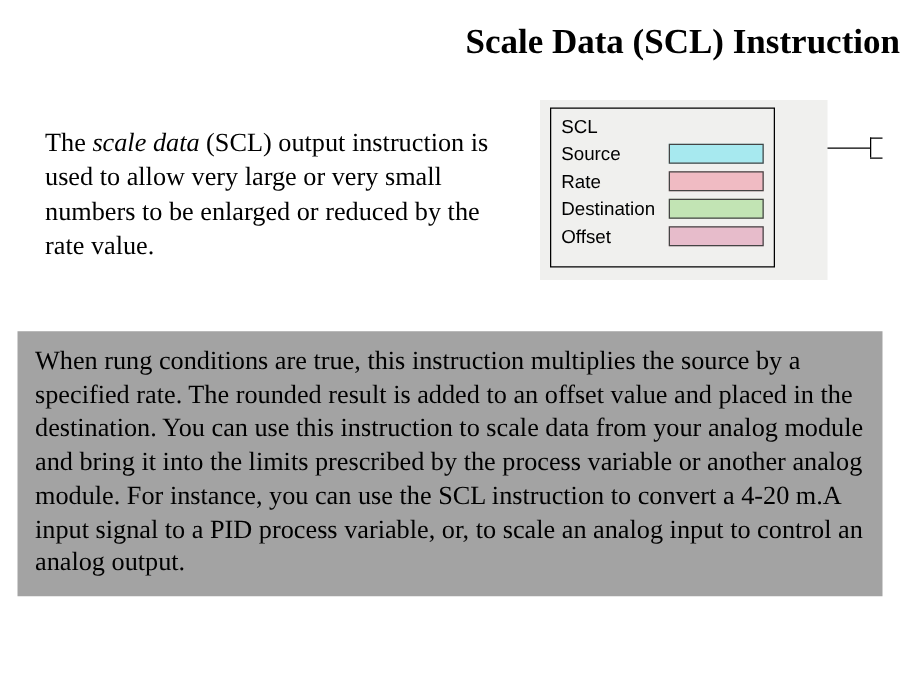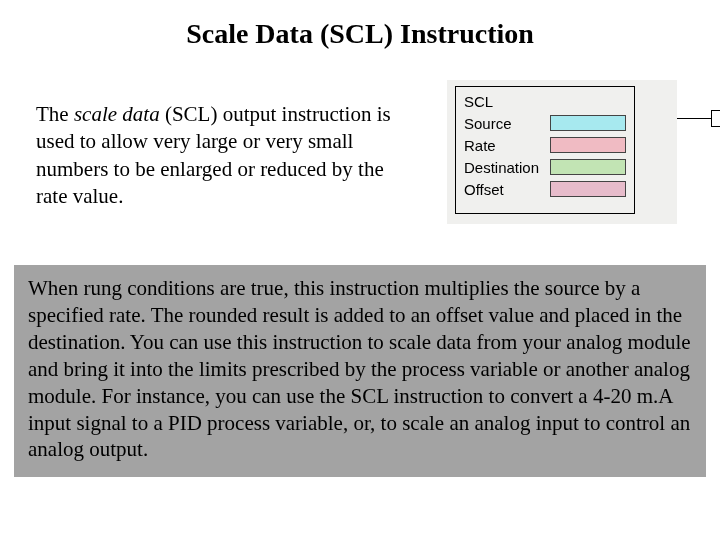--- a/index.html
+++ b/index.html
@@ -6,21 +6,21 @@
     margin: 0;
     padding: 0;
     width: 720px;
     height: 540px;
     font-family: "Times New Roman", Times, serif;
     background: #ffffff;
     position: relative;
     overflow: hidden;
   }
   .page-title {
-    text-align: center;
+    text-align: right;
     font-size: 28px;
     font-weight: bold;
     margin: 18px 0 30px 0;
     color: #000;
   }
   .upper {
     display: flex;
     align-items: flex-start;
     padding: 0 36px;
     gap: 16px;
@@ -38,21 +38,20 @@
   .diagram {
     flex: 0 0 auto;
     background: #f0f0ee;
     padding: 6px 8px 10px 8px;
     font-family: Arial, Helvetica, sans-serif;
     font-size: 15px;
     color: #000;
     position: relative;
     width: 230px;
     box-sizing: border-box;
-    margin-left: 15px;
   }
   .diagram .box {
     border: 1.5px solid #000;
     padding: 6px 8px 10px 8px;
     width: 180px;
     box-sizing: border-box;
     background: #f0f0ee;
   }
   .diagram .hdr {
     line-height: 1.15;

